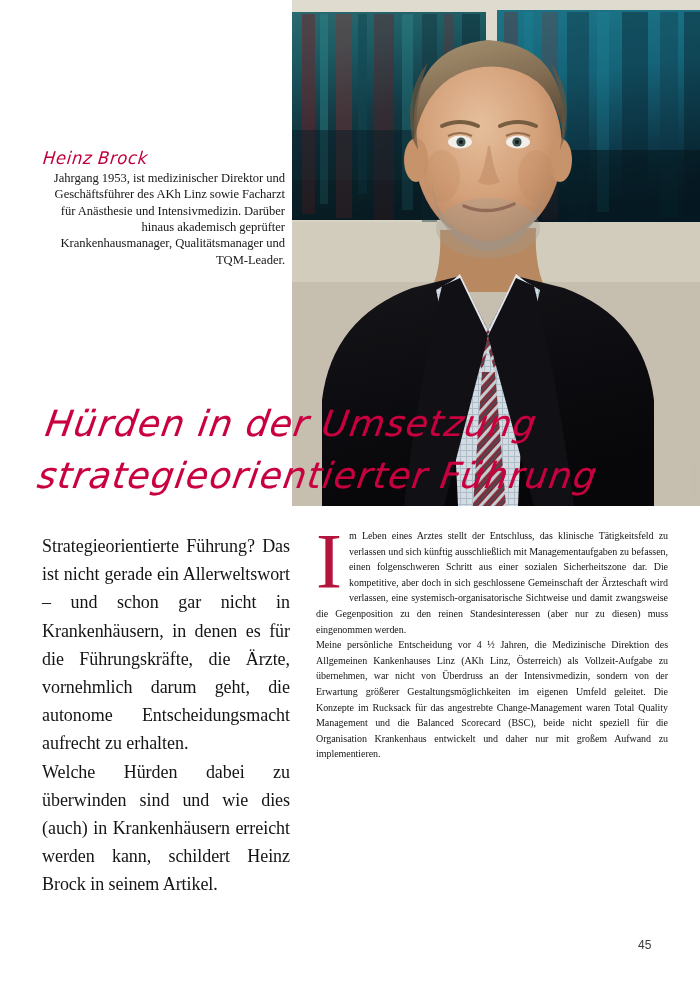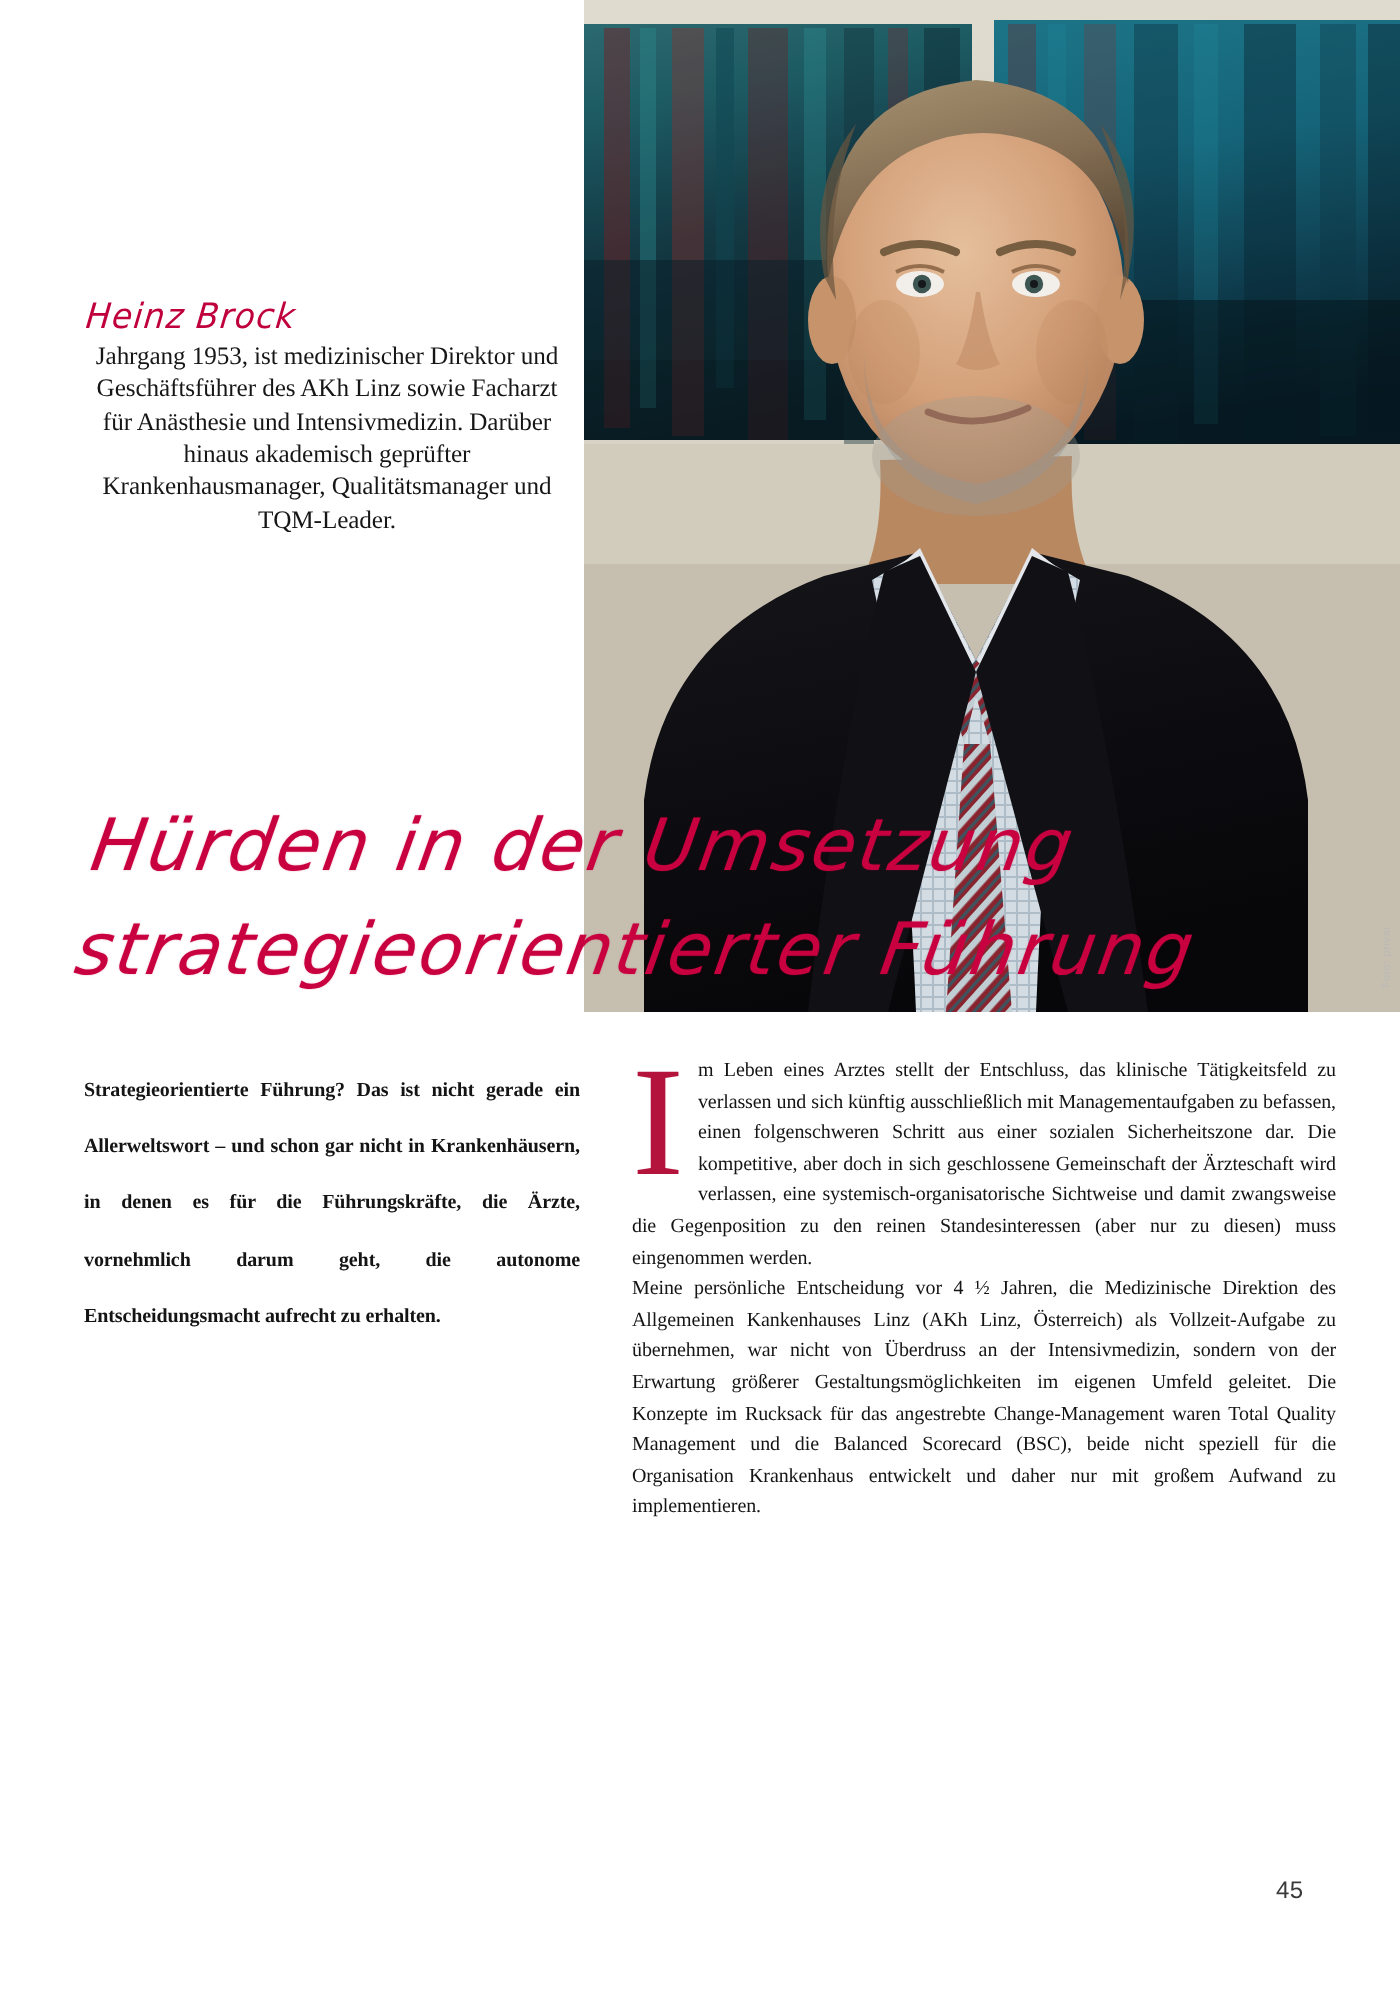--- a/index.html
+++ b/index.html
@@ -64,21 +64,21 @@
     transform: skewX(-6deg) scaleY(1.06);
     transform-origin: left bottom;
     line-height: 1.1;
   }
   .bio-text {
     font-family: "Liberation Serif", serif;
     font-size: 12.6px;
     line-height: 16.3px;
     color: #161616;
     margin: 0;
-    text-align: center;
+    text-align: right;
     letter-spacing: -0.05px;
   }
 
   
   .headline {
     position: absolute;
     left: 46px;
     top: 398px;
     width: 640px;
     pointer-events: none;
@@ -113,26 +113,25 @@
   .col-right {
     left: 316px;
     top: 528px;
     width: 352px;
   }
   .col p {
     margin: 0 0 0 0;
     font-family: "Liberation Serif", serif;
   }
   .col-left p {
-    font-size: 10px;
+    font-size: 18px;
     line-height: 28.2px;
     text-align: justify;
     text-justify: inter-word;
     letter-spacing: -0.05px;
-    font-weight: bold;
   }
   .col-left p.last-para { text-align: justify; }
   .col-left p + p { margin-top: 0px; }
 
   .col-right p {
     font-size: 10px;
     line-height: 15.6px;
     text-align: justify;
     text-justify: inter-word;
     letter-spacing: -0.05px;
@@ -309,20 +308,21 @@
     <p class="bio-text">Jahrgang 1953, ist medizinischer Direktor und Geschäftsführer des AKh Linz sowie Facharzt für Anästhesie und Intensivmedizin. Darüber hinaus akademisch geprüfter Krankenhausmanager, Qualitätsmanager und TQM-Leader.</p>
   </div>
 
   <div class="headline">
     <div class="headline-line l1">Hürden in der Umsetzung</div>
     <div class="headline-line l2">strategieorientierter Führung</div>
   </div>
 
   <div class="col col-left">
     <p>Strategieorientierte Führung? Das ist nicht gerade ein Allerweltswort – und schon gar nicht in Krankenhäusern, in denen es für die Führungskräfte, die Ärzte, vornehmlich darum geht, die autonome Entscheidungsmacht aufrecht zu erhalten.</p>
+    <p class="last-para">Welche Hürden dabei zu überwinden sind und wie dies (auch) in Krankenhäusern erreicht werden kann, schildert Heinz Brock in seinem Artikel.</p>
   </div>
 
   <div class="col col-right">
     <div class="dropcap-wrap">
       <span class="dropcap">I</span>
       <p>m Leben eines Arztes stellt der Entschluss, das klinische Tätigkeitsfeld zu verlassen und sich künftig ausschließlich mit Managementaufgaben zu befassen, einen folgenschweren Schritt aus einer sozialen Sicherheitszone dar. Die kompetitive, aber doch in sich geschlossene Gemeinschaft der Ärzteschaft wird verlassen, eine systemisch-organisatorische Sichtweise und damit zwangsweise die Gegenposition zu den reinen Standesinteressen (aber nur zu diesen) muss eingenommen werden.</p>
     </div>
     <p>Meine persönliche Entscheidung vor 4 ½ Jahren, die Medizinische Direktion des Allgemeinen Kankenhauses Linz (AKh Linz, Österreich) als Vollzeit-Aufgabe zu übernehmen, war nicht von Überdruss an der Intensivmedizin, sondern von der Erwartung größerer Gestaltungsmöglichkeiten im eigenen Umfeld geleitet. Die Konzepte im Rucksack für das angestrebte Change-Management waren Total Quality Management und die Balanced Scorecard (BSC), beide nicht speziell für die Organisation Krankenhaus entwickelt und daher nur mit großem Aufwand zu implementieren.</p>
   </div>
 

